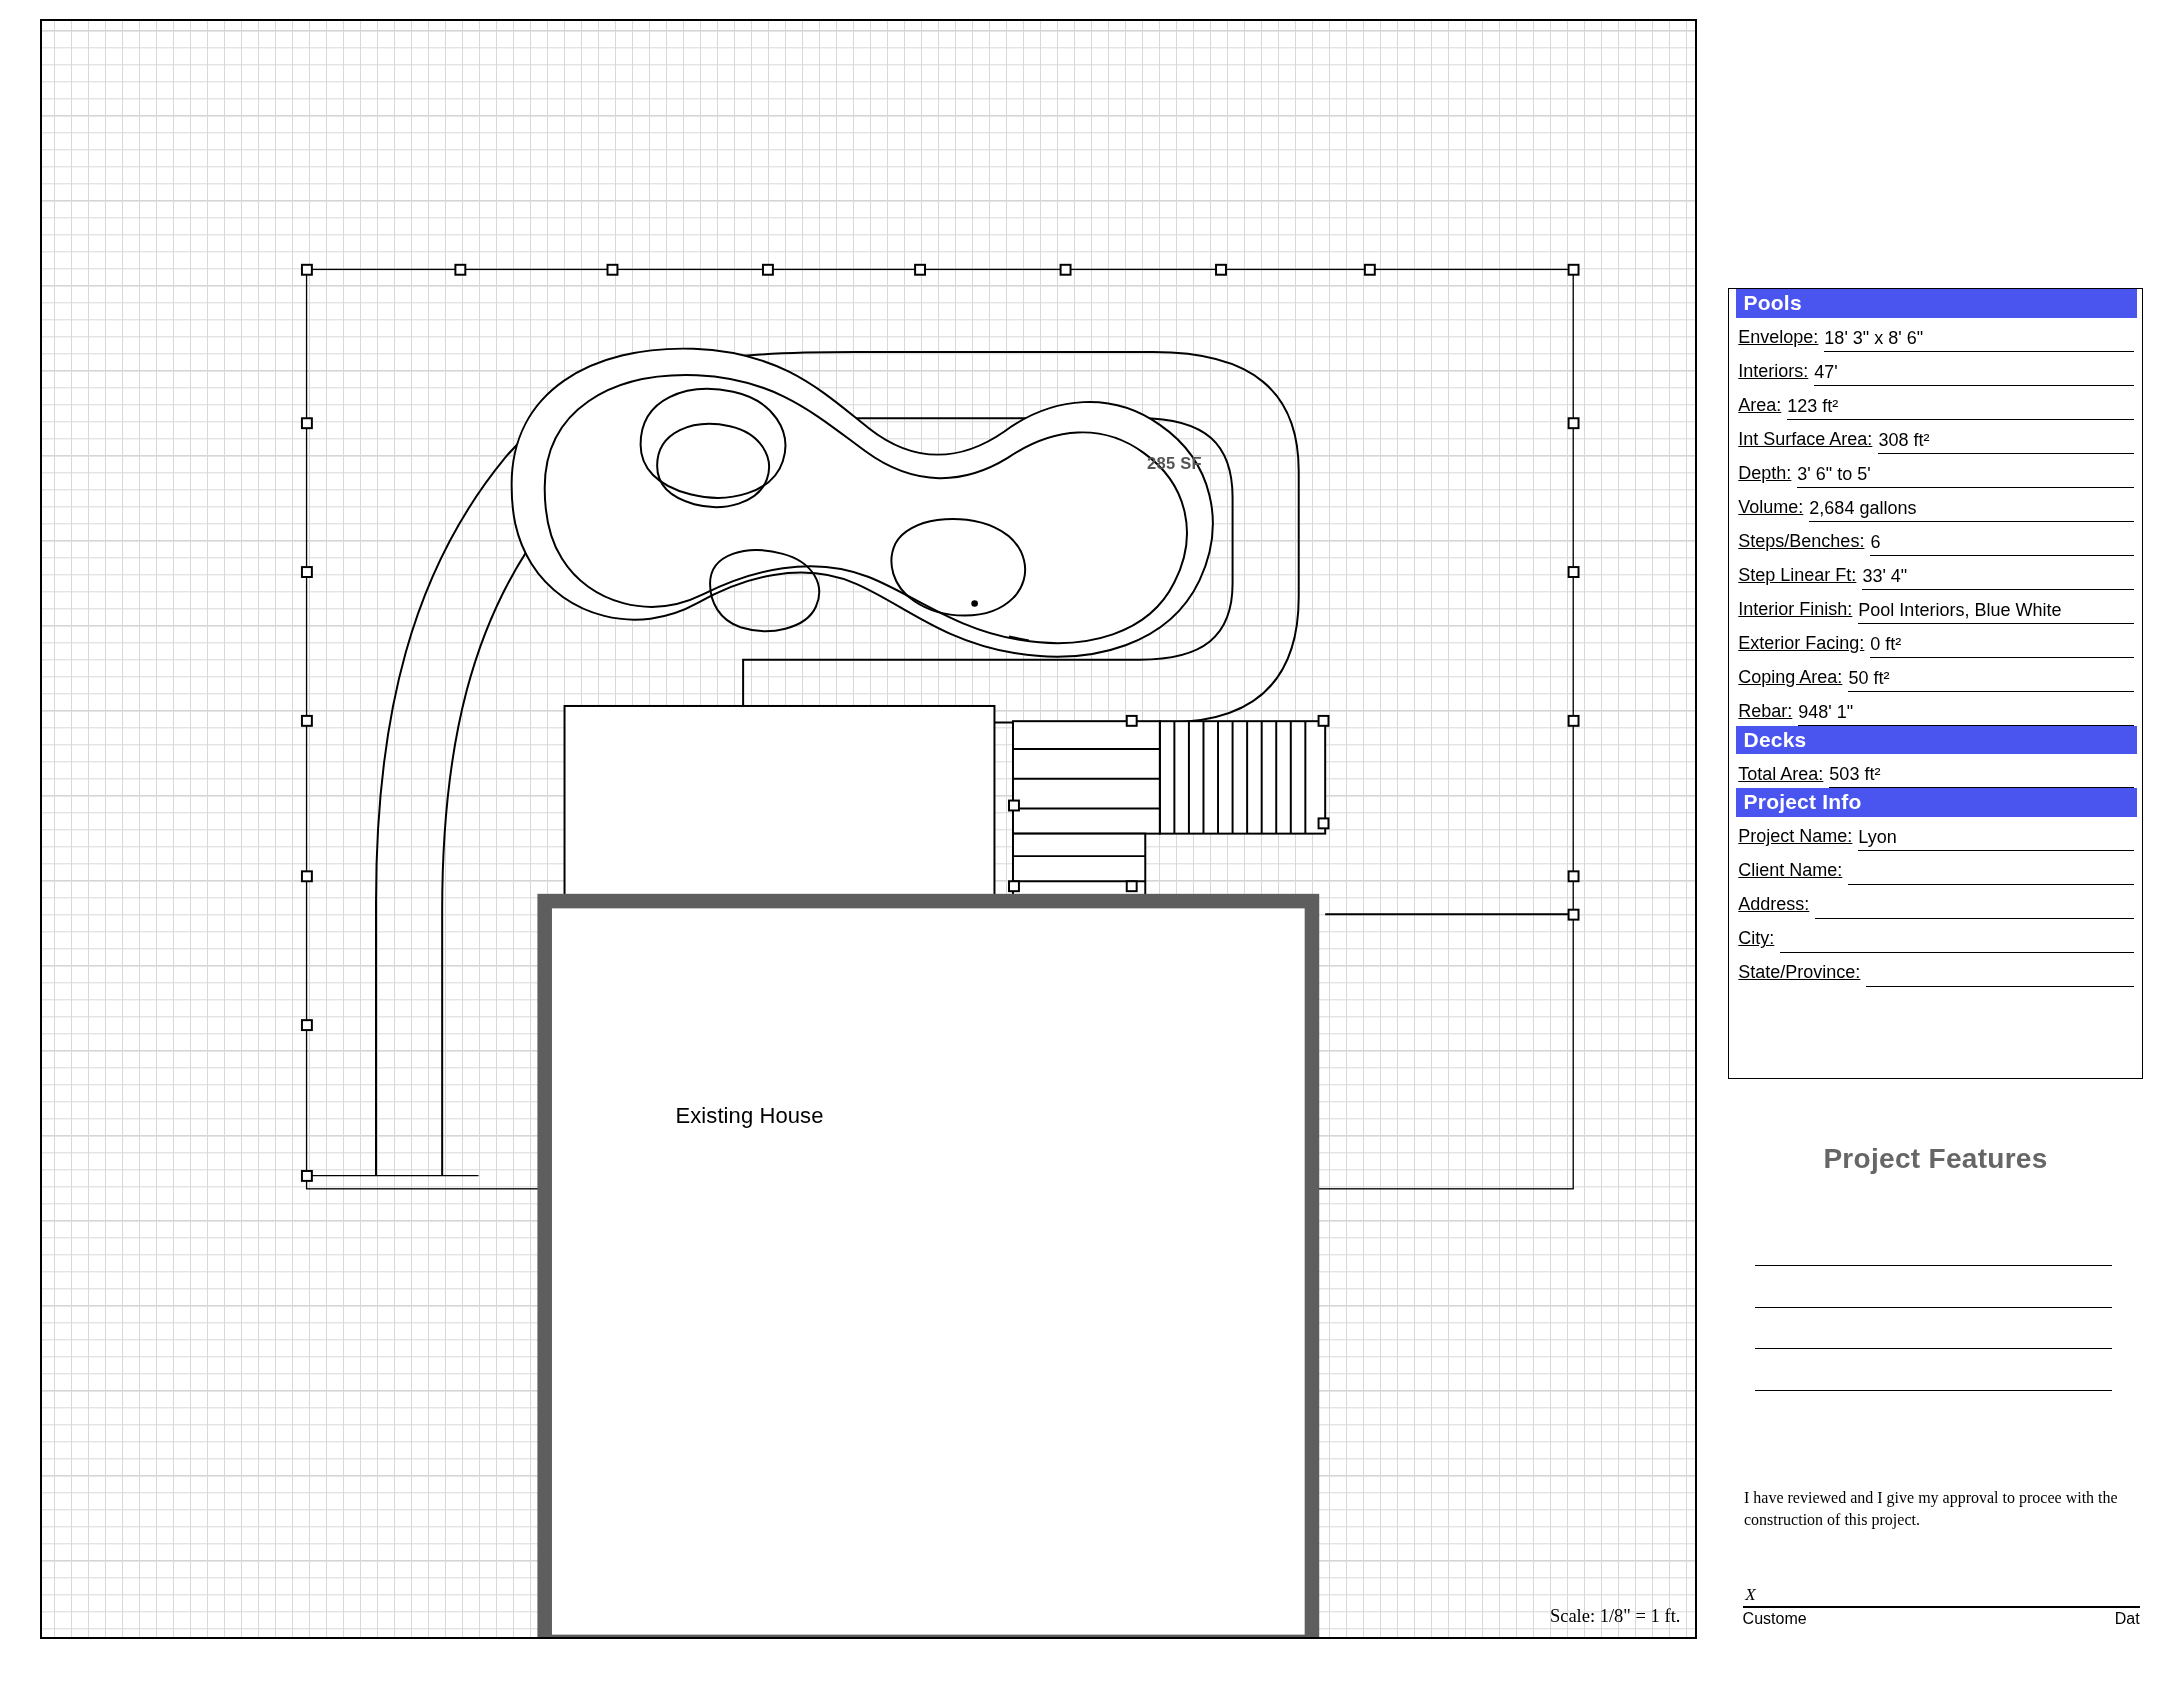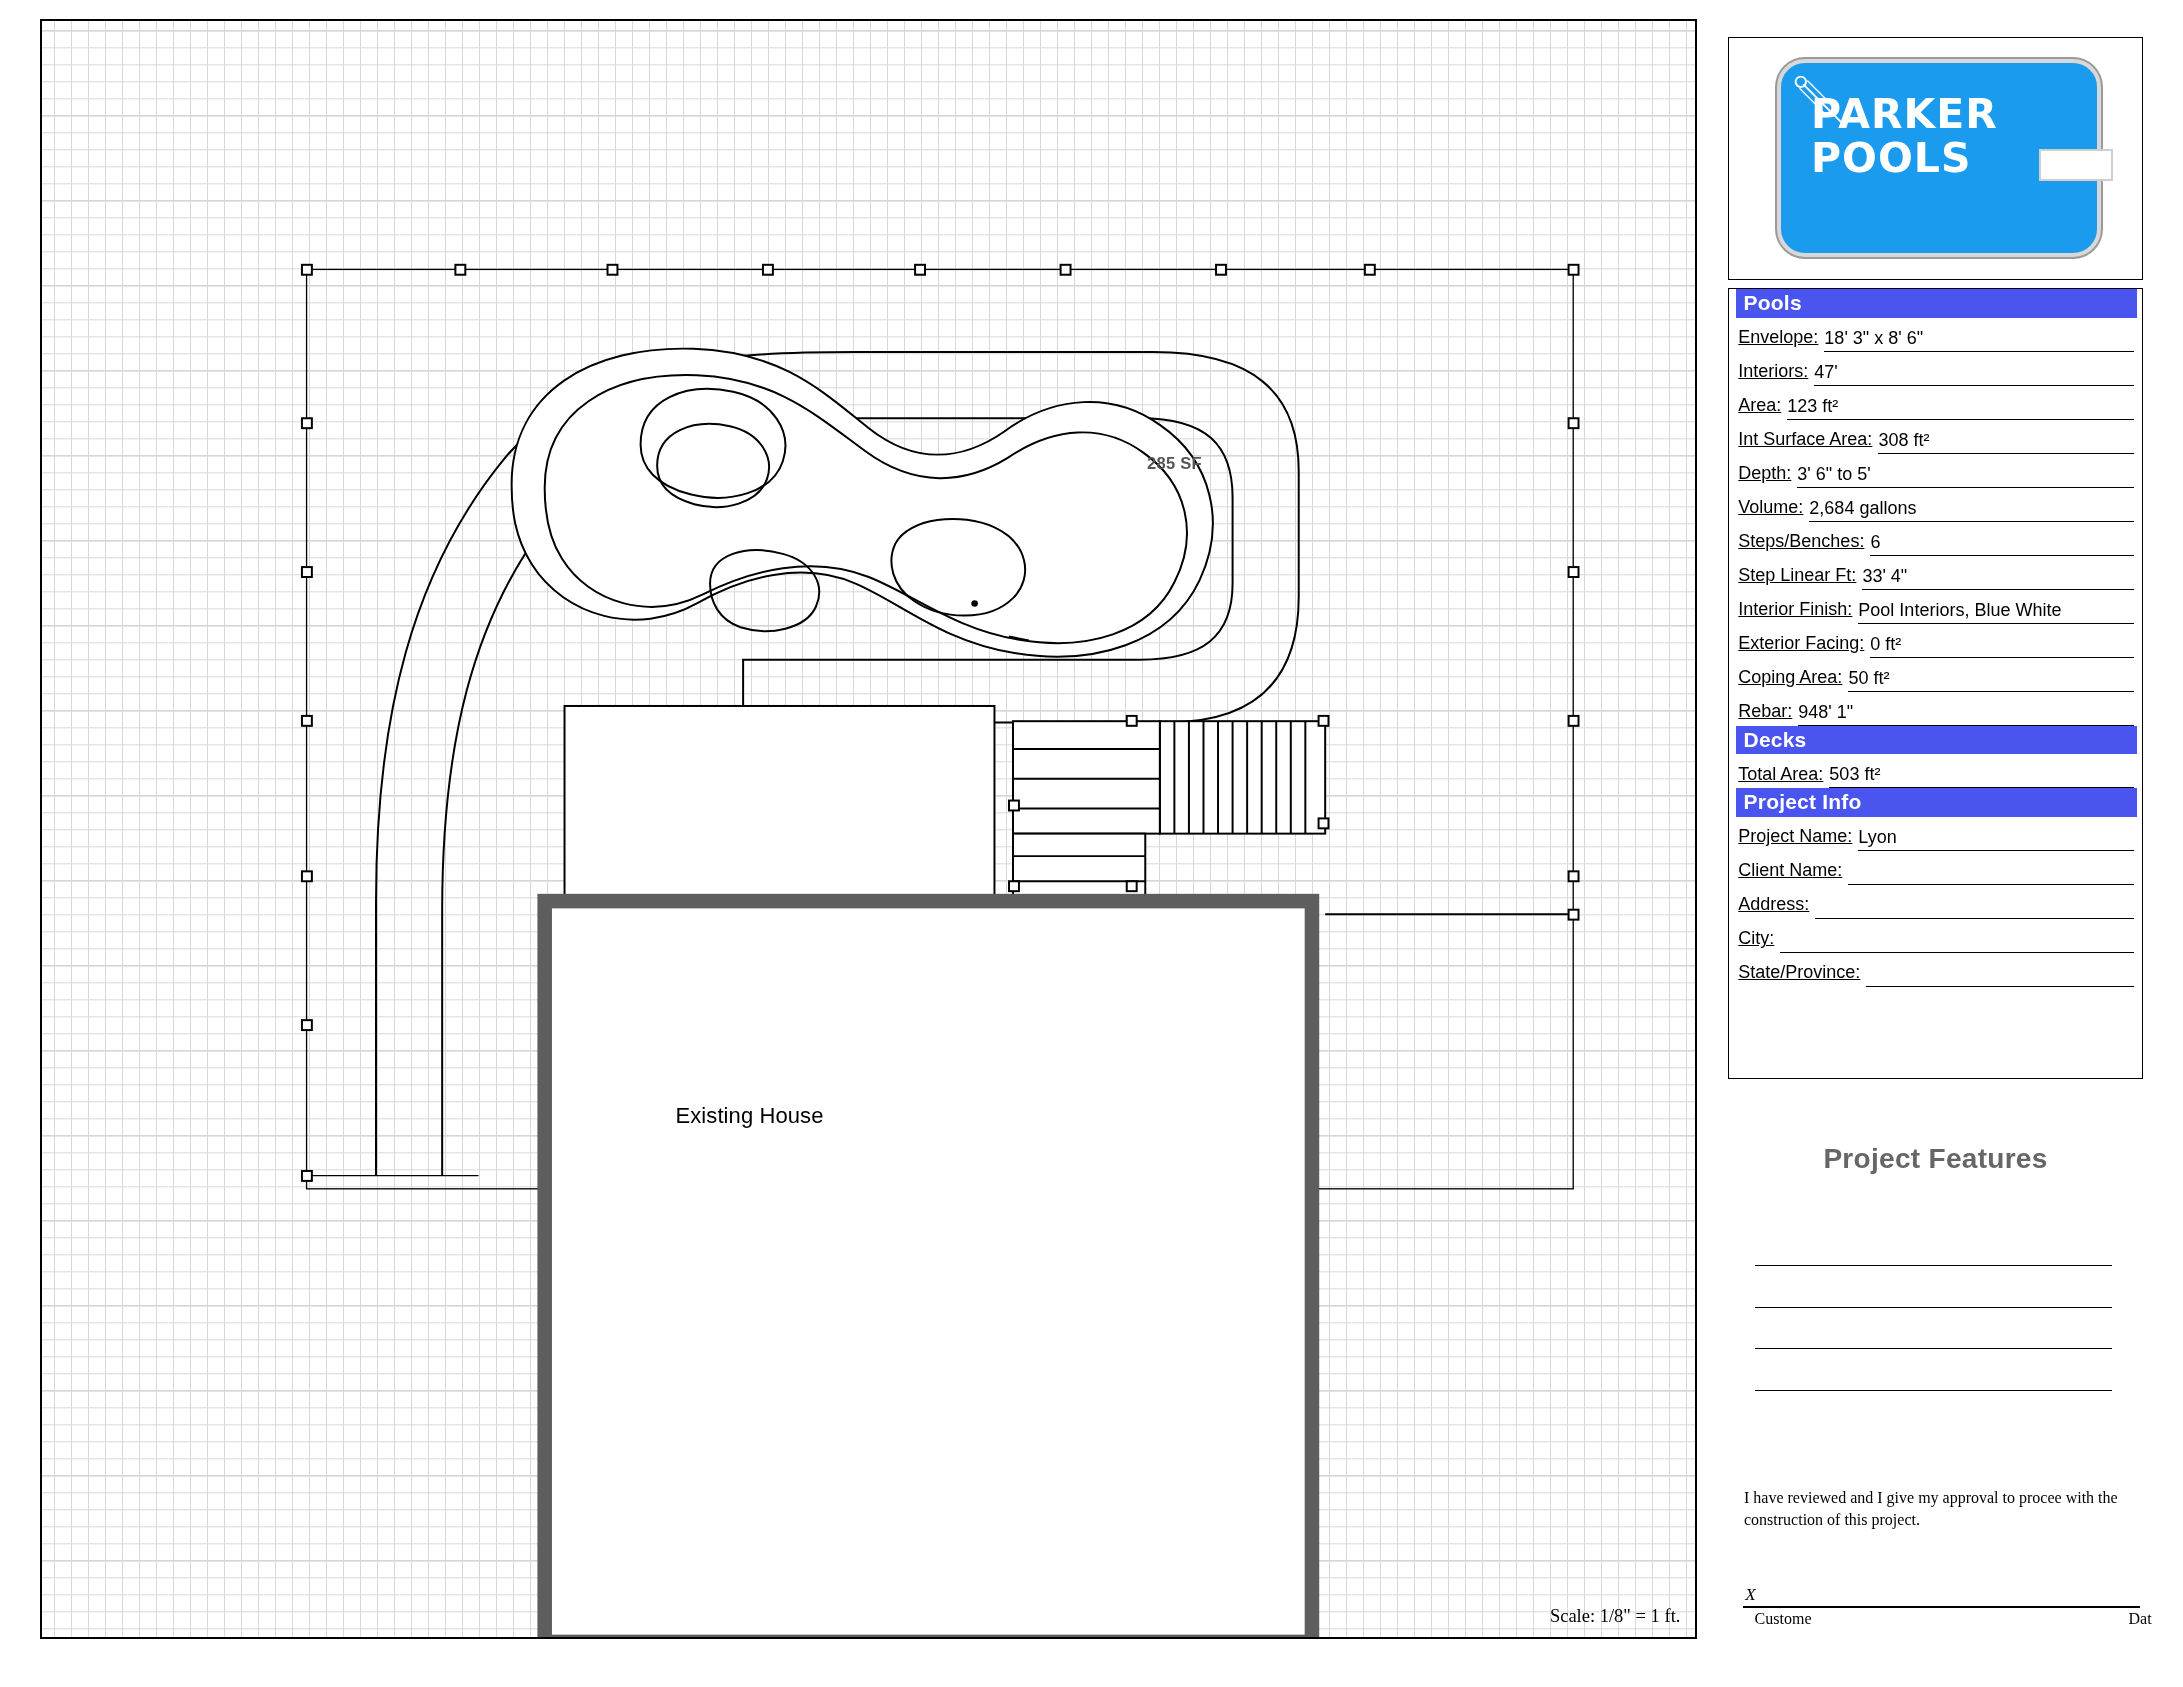--- a/index.html
+++ b/index.html
@@ -221,23 +221,22 @@
   .sig-rule {
     border-bottom: 2px solid #000;
     width: 397px;
     margin-top: 1.3px;
   }
   .sig-labels {
     display: flex;
     justify-content: space-between;
     width: 397px;
     font-size: 16px;
-    font-family: Liberation Serif, serif;
+    font-family: Liberation Sans, sans-serif;
     padding-top: 1.3px;
-    margin-left: 12px;
   }
 </style>
 </head>
 <body>
 
 <div id="drawing-pane">
   <div id="grid-layer"></div>
 
   <svg id="plan-svg" width="1643" height="1616" viewBox="0 0 2484 2442">
 
@@ -374,35 +373,20 @@
     </g>
   </svg>
 
   <div class="sf-label">285 SF</div>
   <div class="house-label">Existing House</div>
   <div class="scale-label">Scale: 1/8" = 1 ft.</div>
 </div>
 
 <div id="right-pane">
 
-  <div id="logo-box">
-    <div class="logo-plate">
-      <svg class="logo-hook" viewBox="0 0 80 80">
-        <circle cx="12" cy="12" r="8" fill="none" stroke="#ffffff" stroke-width="3"></circle>
-        <line x1="16" y1="16" x2="74" y2="74" stroke="#ffffff" stroke-width="3"></line>
-        <line x1="22" y1="10" x2="60" y2="48" stroke="#ffffff" stroke-width="2"></line>
-        <line x1="10" y1="22" x2="48" y2="60" stroke="#ffffff" stroke-width="2"></line>
-      </svg>
-      <div class="logo-text">
-        <div>PARKER</div>
-        <div>POOLS</div>
-      </div>
-      <div class="logo-tab"></div>
-    </div>
-  </div>
 
   <div id="spec-box">
 
     <div class="sec-header">Pools</div>
     <div class="spec-row">
       <span class="spec-label">Envelope:</span>
       <span class="spec-value">18' 3" x 8' 6"</span>
     </div>
     <div class="spec-row">
       <span class="spec-label">Interiors:</span>

